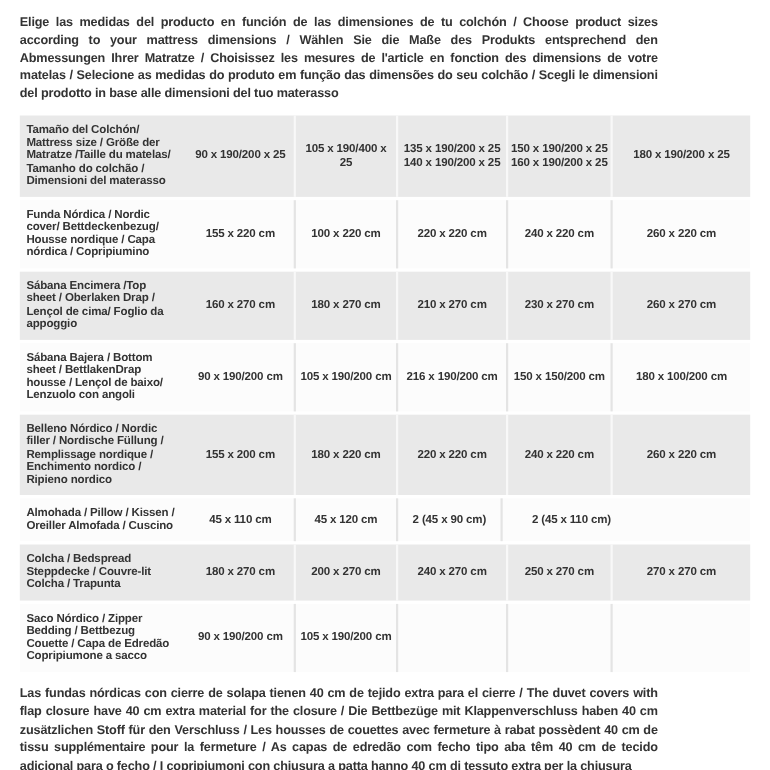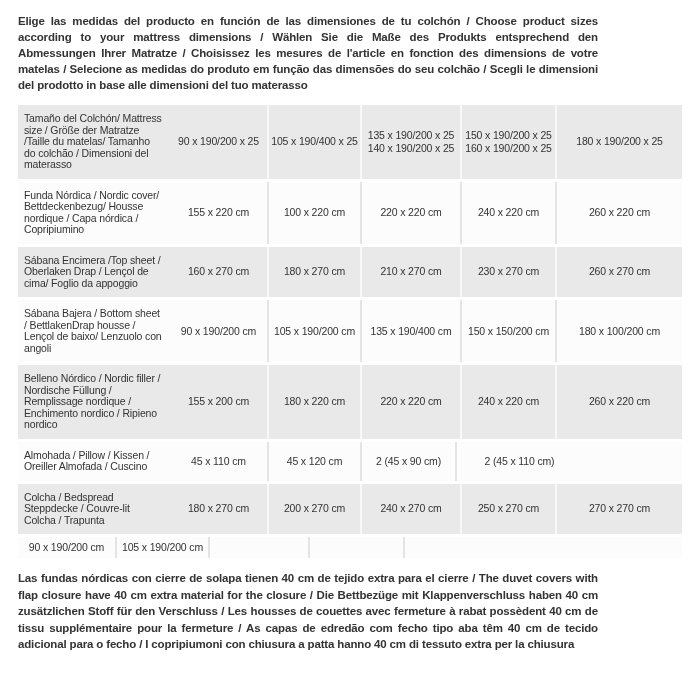--- a/index.html
+++ b/index.html
@@ -33,21 +33,21 @@
   .size-table{ width:664px; }
   .row{
     display:flex;
     align-items:center;
     margin-bottom:3px;
   }
   .row.shade{ background:var(--shade); }
   .row.plain{ background:var(--plain); }
   .cell{
     font-size:10.5px;
-    font-weight:normal;
+    font-weight:bold;
     letter-spacing:-0.15px;
   }
   .cell.label{
     width:152px;
     padding:8px 8px 8px 6px;
     line-height:11.5px;
     align-self:center;
   }
   .cell.val{
     align-self:stretch;
@@ -105,21 +105,21 @@
         <div class="cell val v0">160 x 270 cm</div>
         <div class="cell val v1">180 x 270 cm</div>
         <div class="cell val v2">210 x 270 cm</div>
         <div class="cell val v3">230 x 270 cm</div>
         <div class="cell val v4">260 x 270 cm</div>
       </div>
       <div class="row plain">
         <div class="cell label">Sábana Bajera / Bottom sheet / BettlakenDrap housse / Lençol de baixo/ Lenzuolo con angoli</div>
         <div class="cell val v0">90 x 190/200 cm</div>
         <div class="cell val v1">105 x 190/200 cm</div>
-        <div class="cell val v2">135 x 190/400 cm</div>
+        <div class="cell val v2">216 x 190/200 cm</div>
         <div class="cell val v3">150 x 150/200 cm</div>
         <div class="cell val v4">180 x 100/200 cm</div>
       </div>
       <div class="row shade">
         <div class="cell label">Belleno Nórdico / Nordic filler / Nordische Füllung / Remplissage nordique / Enchimento nordico / Ripieno nordico</div>
         <div class="cell val v0">155 x 200 cm</div>
         <div class="cell val v1">180 x 220 cm</div>
         <div class="cell val v2">220 x 220 cm</div>
         <div class="cell val v3">240 x 220 cm</div>
         <div class="cell val v4">260 x 220 cm</div>
@@ -133,20 +133,21 @@
       </div>
       <div class="row shade">
         <div class="cell label">Colcha / Bedspread Steppdecke / Couvre-lit Colcha / Trapunta</div>
         <div class="cell val v0">180 x 270 cm</div>
         <div class="cell val v1">200 x 270 cm</div>
         <div class="cell val v2">240 x 270 cm</div>
         <div class="cell val v3">250 x 270 cm</div>
         <div class="cell val v4">270 x 270 cm</div>
       </div>
       <div class="row plain">
+        <div class="cell label">Saco Nórdico / Zipper Bedding / Bettbezug Couette  / Capa de Edredão Copripiumone a sacco</div>
         <div class="cell val v0">90 x 190/200 cm</div>
         <div class="cell val v1">105 x 190/200 cm</div>
         <div class="cell val v2"></div>
         <div class="cell val v3"></div>
         <div class="cell val v4"></div>
       </div>
     </div>
   <p class="footnote">Las fundas nórdicas con cierre de solapa tienen 40 cm de tejido extra para el cierre  /  The duvet covers with flap closure have 40 cm extra material for the closure / Die Bettbezüge mit Klappenverschluss haben 40 cm zusätzlichen Stoff für den Verschluss / Les housses de couettes avec fermeture à rabat possèdent 40 cm de tissu supplémentaire pour la fermeture / As capas de edredão com fecho tipo aba têm 40 cm de tecido adicional para o fecho / I copripiumoni con chiusura a patta hanno 40 cm di tessuto extra per la chiusura</p>
 </div>
 

